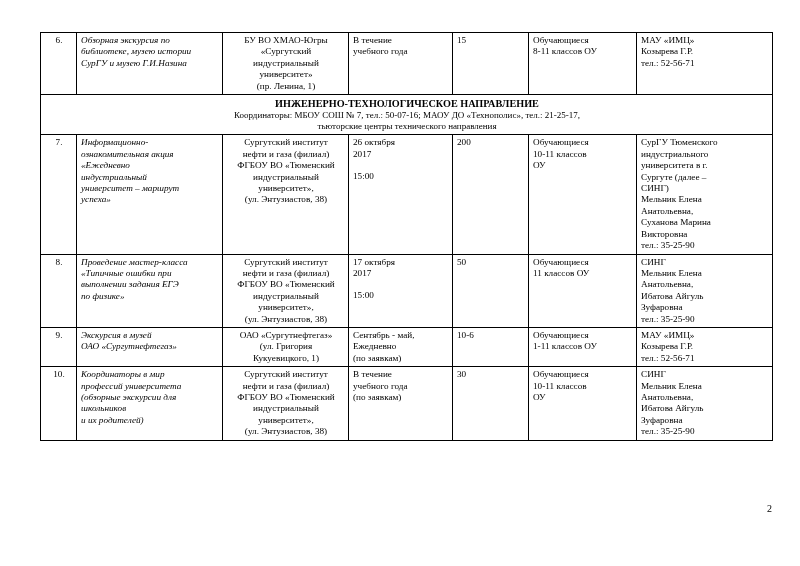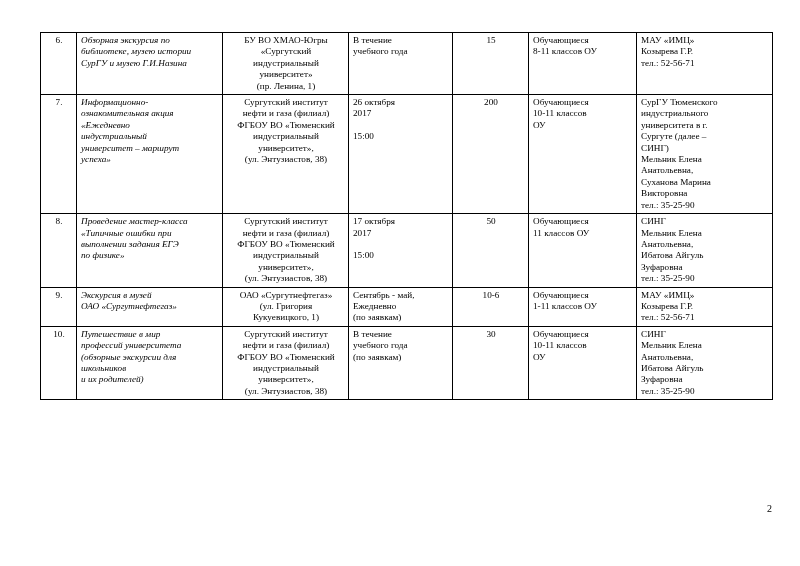--- a/index.html
+++ b/index.html
@@ -31,21 +31,21 @@
     border: 1px solid #000000;
     vertical-align: top;
     padding: 2px 3px 2px 4px;
     font-size: 9.2px;
     line-height: 11.4px;
   }
   .col-num   { width: 36px;  text-align: center; }
   .col-name  { width: 146px; font-style: italic; }
   .col-place { width: 126px; text-align: center; }
   .col-date  { width: 104px; }
-  .col-count { width: 76px;  text-align: center; }
+  .col-count { width: 76px;  }
   .col-part  { width: 108px; }
   .col-resp  { width: 136px; }
 
   .section-row td {
     text-align: center;
     padding: 3px 6px 4px 6px;
   }
   .section-title {
     font-weight: bold;
     font-size: 10.2px;
@@ -106,20 +106,27 @@
           <td class="col-part">
             <span class="cell-line">Обучающиеся</span>
             <span class="cell-line">8-11 классов ОУ</span>
           </td>
           <td class="col-resp">
             <span class="cell-line">МАУ «ИМЦ»</span>
             <span class="cell-line">Козырева Г.Р.</span>
             <span class="cell-line">тел.: 52-56-71</span>
           </td>
         </tr>
+        <tr class="section-row">
+          <td colspan="7">
+            <div class="section-title">ИНЖЕНЕРНО-ТЕХНОЛОГИЧЕСКОЕ НАПРАВЛЕНИЕ</div>
+            <div class="section-sub">Координаторы: МБОУ СОШ № 7, тел.: 50-07-16; МАОУ ДО «Технополис», тел.: 21-25-17,</div>
+            <div class="section-sub">тьюторские центры технического направления</div>
+          </td>
+        </tr>
         <tr>
           <td class="col-num">
             <span class="cell-line">7.</span>
           </td>
           <td class="col-name">
             <span class="cell-line">Информационно-</span>
             <span class="cell-line">ознакомительная акция</span>
             <span class="cell-line">«Ежедневно</span>
             <span class="cell-line">индустриальный</span>
             <span class="cell-line">университет – маршрут</span>
@@ -229,21 +236,21 @@
             <span class="cell-line">МАУ «ИМЦ»</span>
             <span class="cell-line">Козырева Г.Р.</span>
             <span class="cell-line">тел.: 52-56-71</span>
           </td>
         </tr>
         <tr>
           <td class="col-num">
             <span class="cell-line">10.</span>
           </td>
           <td class="col-name">
-            <span class="cell-line">Путешествие в мир</span>
+            <span class="cell-line">Координаторы в мир</span>
             <span class="cell-line">профессий университета</span>
             <span class="cell-line">(обзорные экскурсии для</span>
             <span class="cell-line">школьников</span>
             <span class="cell-line">и их родителей)</span>
           </td>
           <td class="col-place">
             <span class="cell-line">Сургутский институт</span>
             <span class="cell-line">нефти и газа (филиал)</span>
             <span class="cell-line">ФГБОУ ВО «Тюменский</span>
             <span class="cell-line">индустриальный</span>

